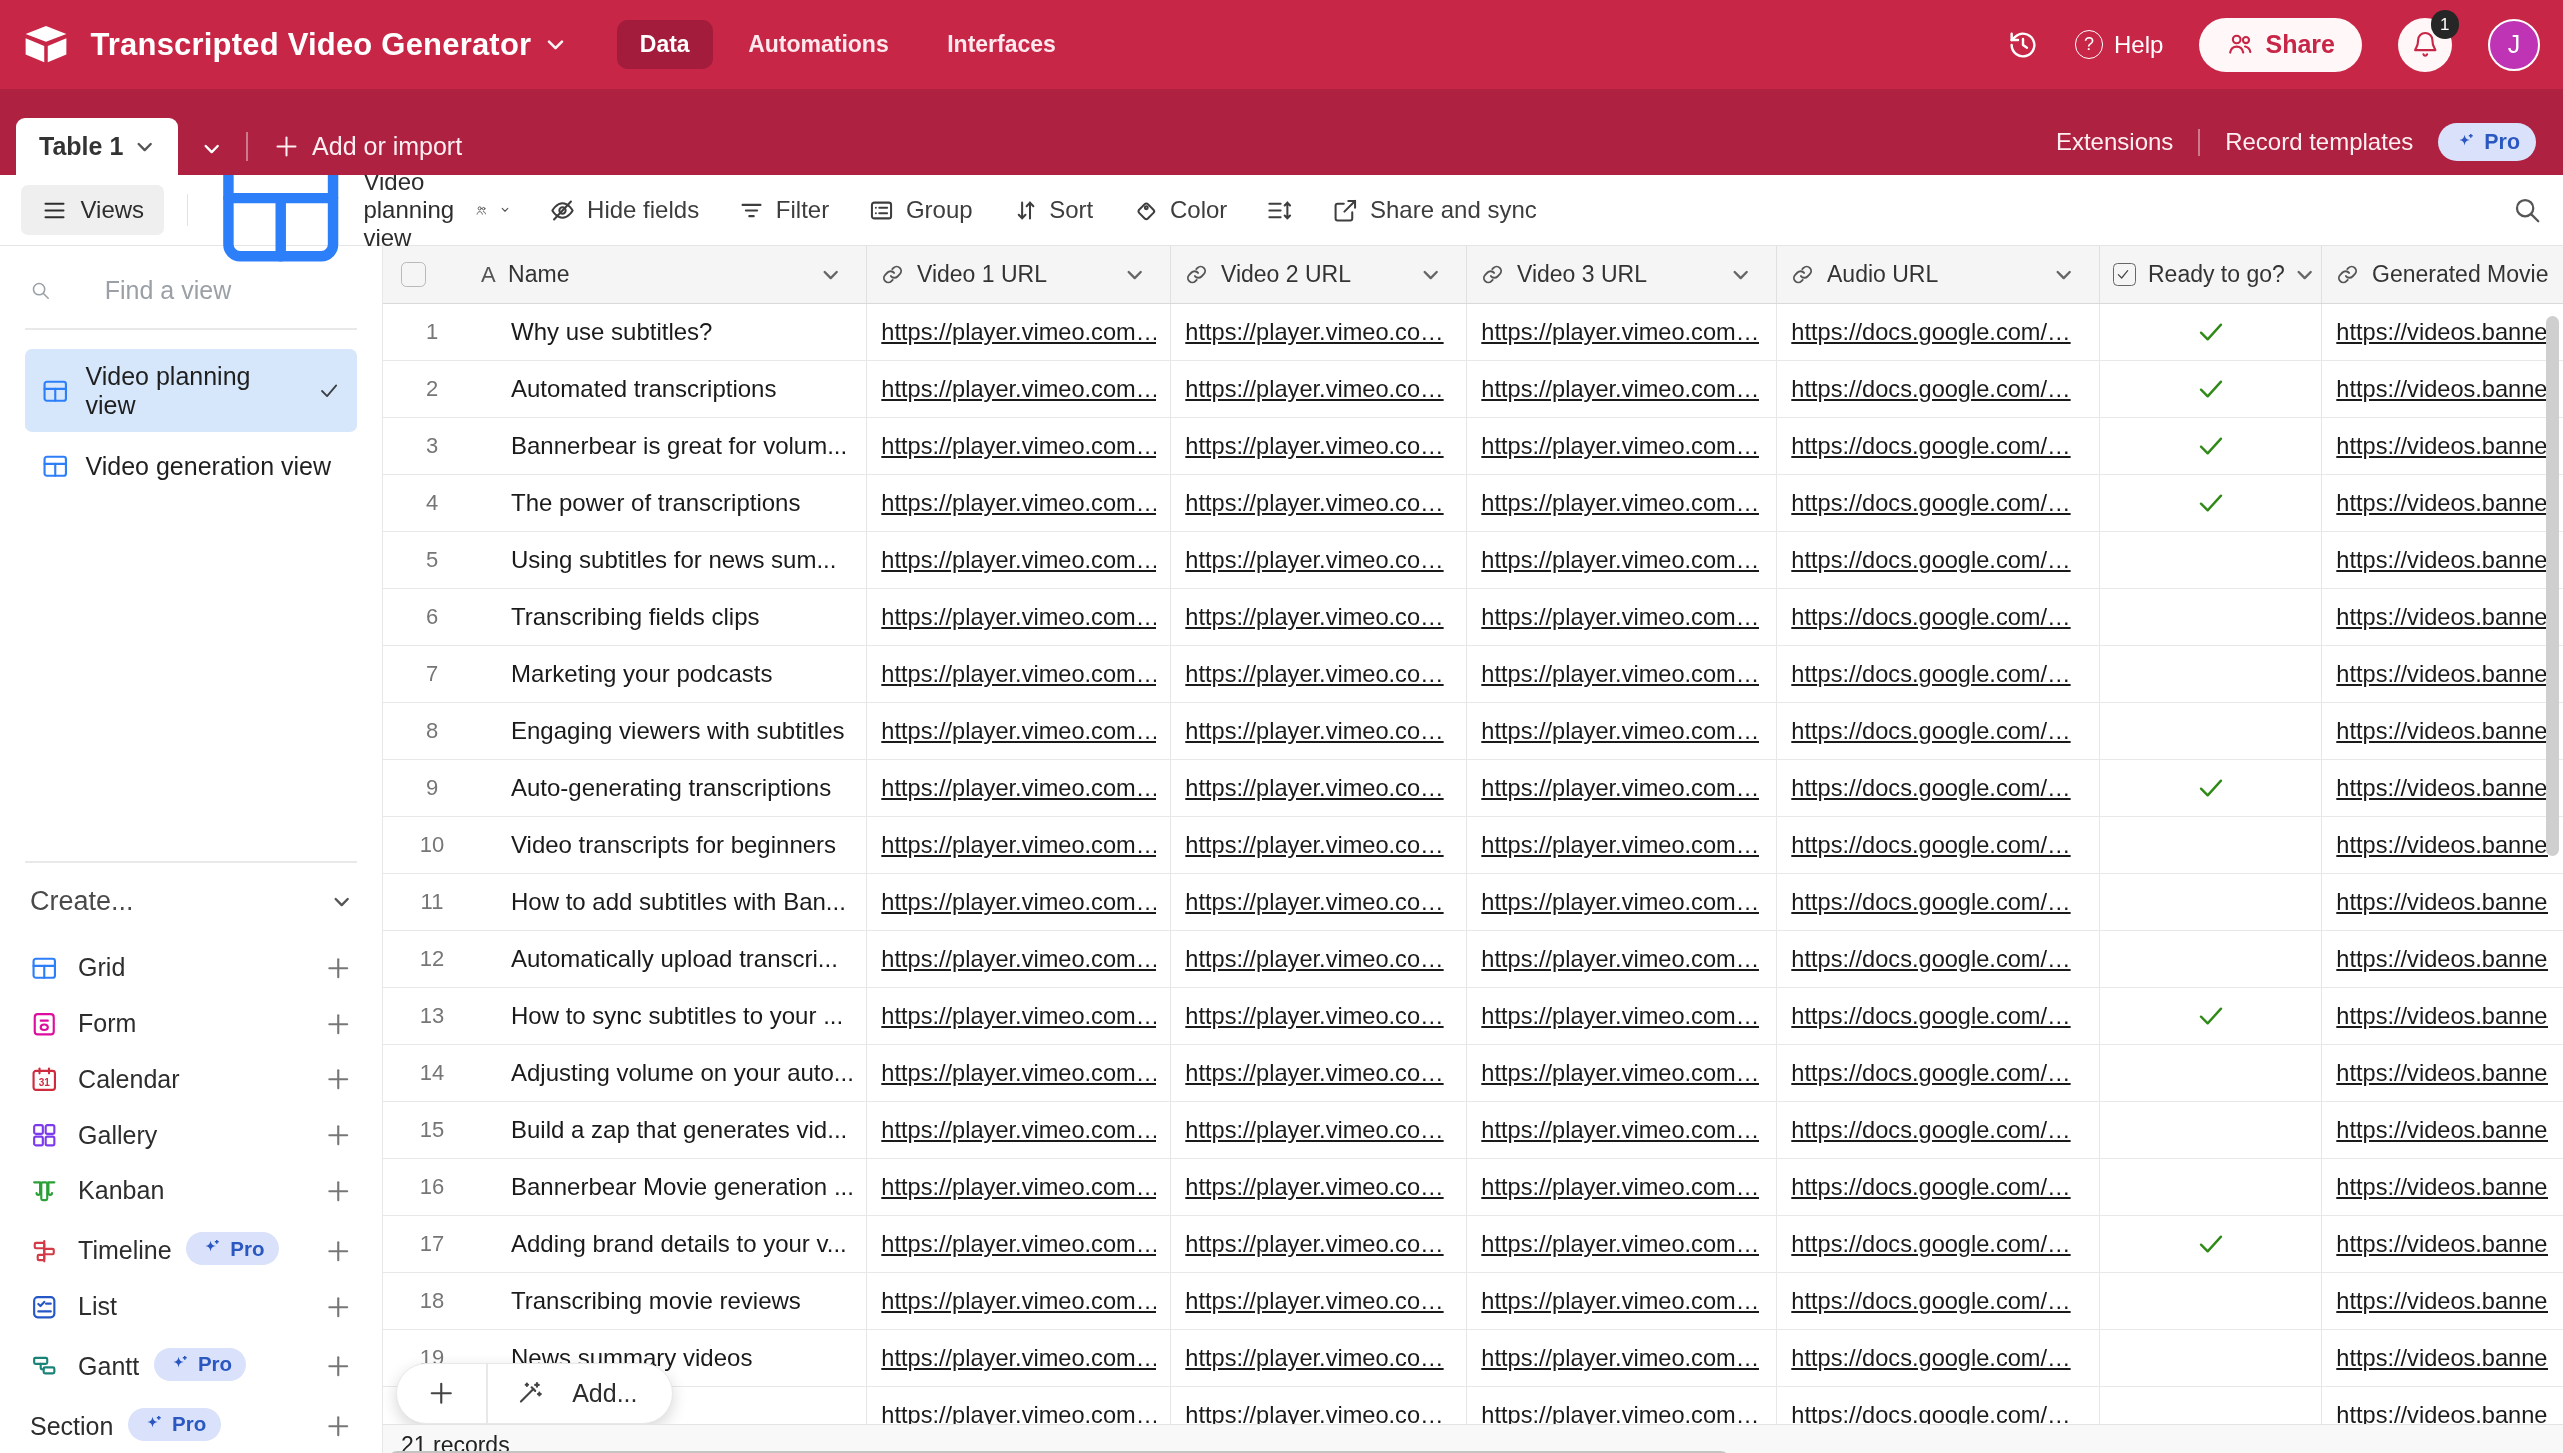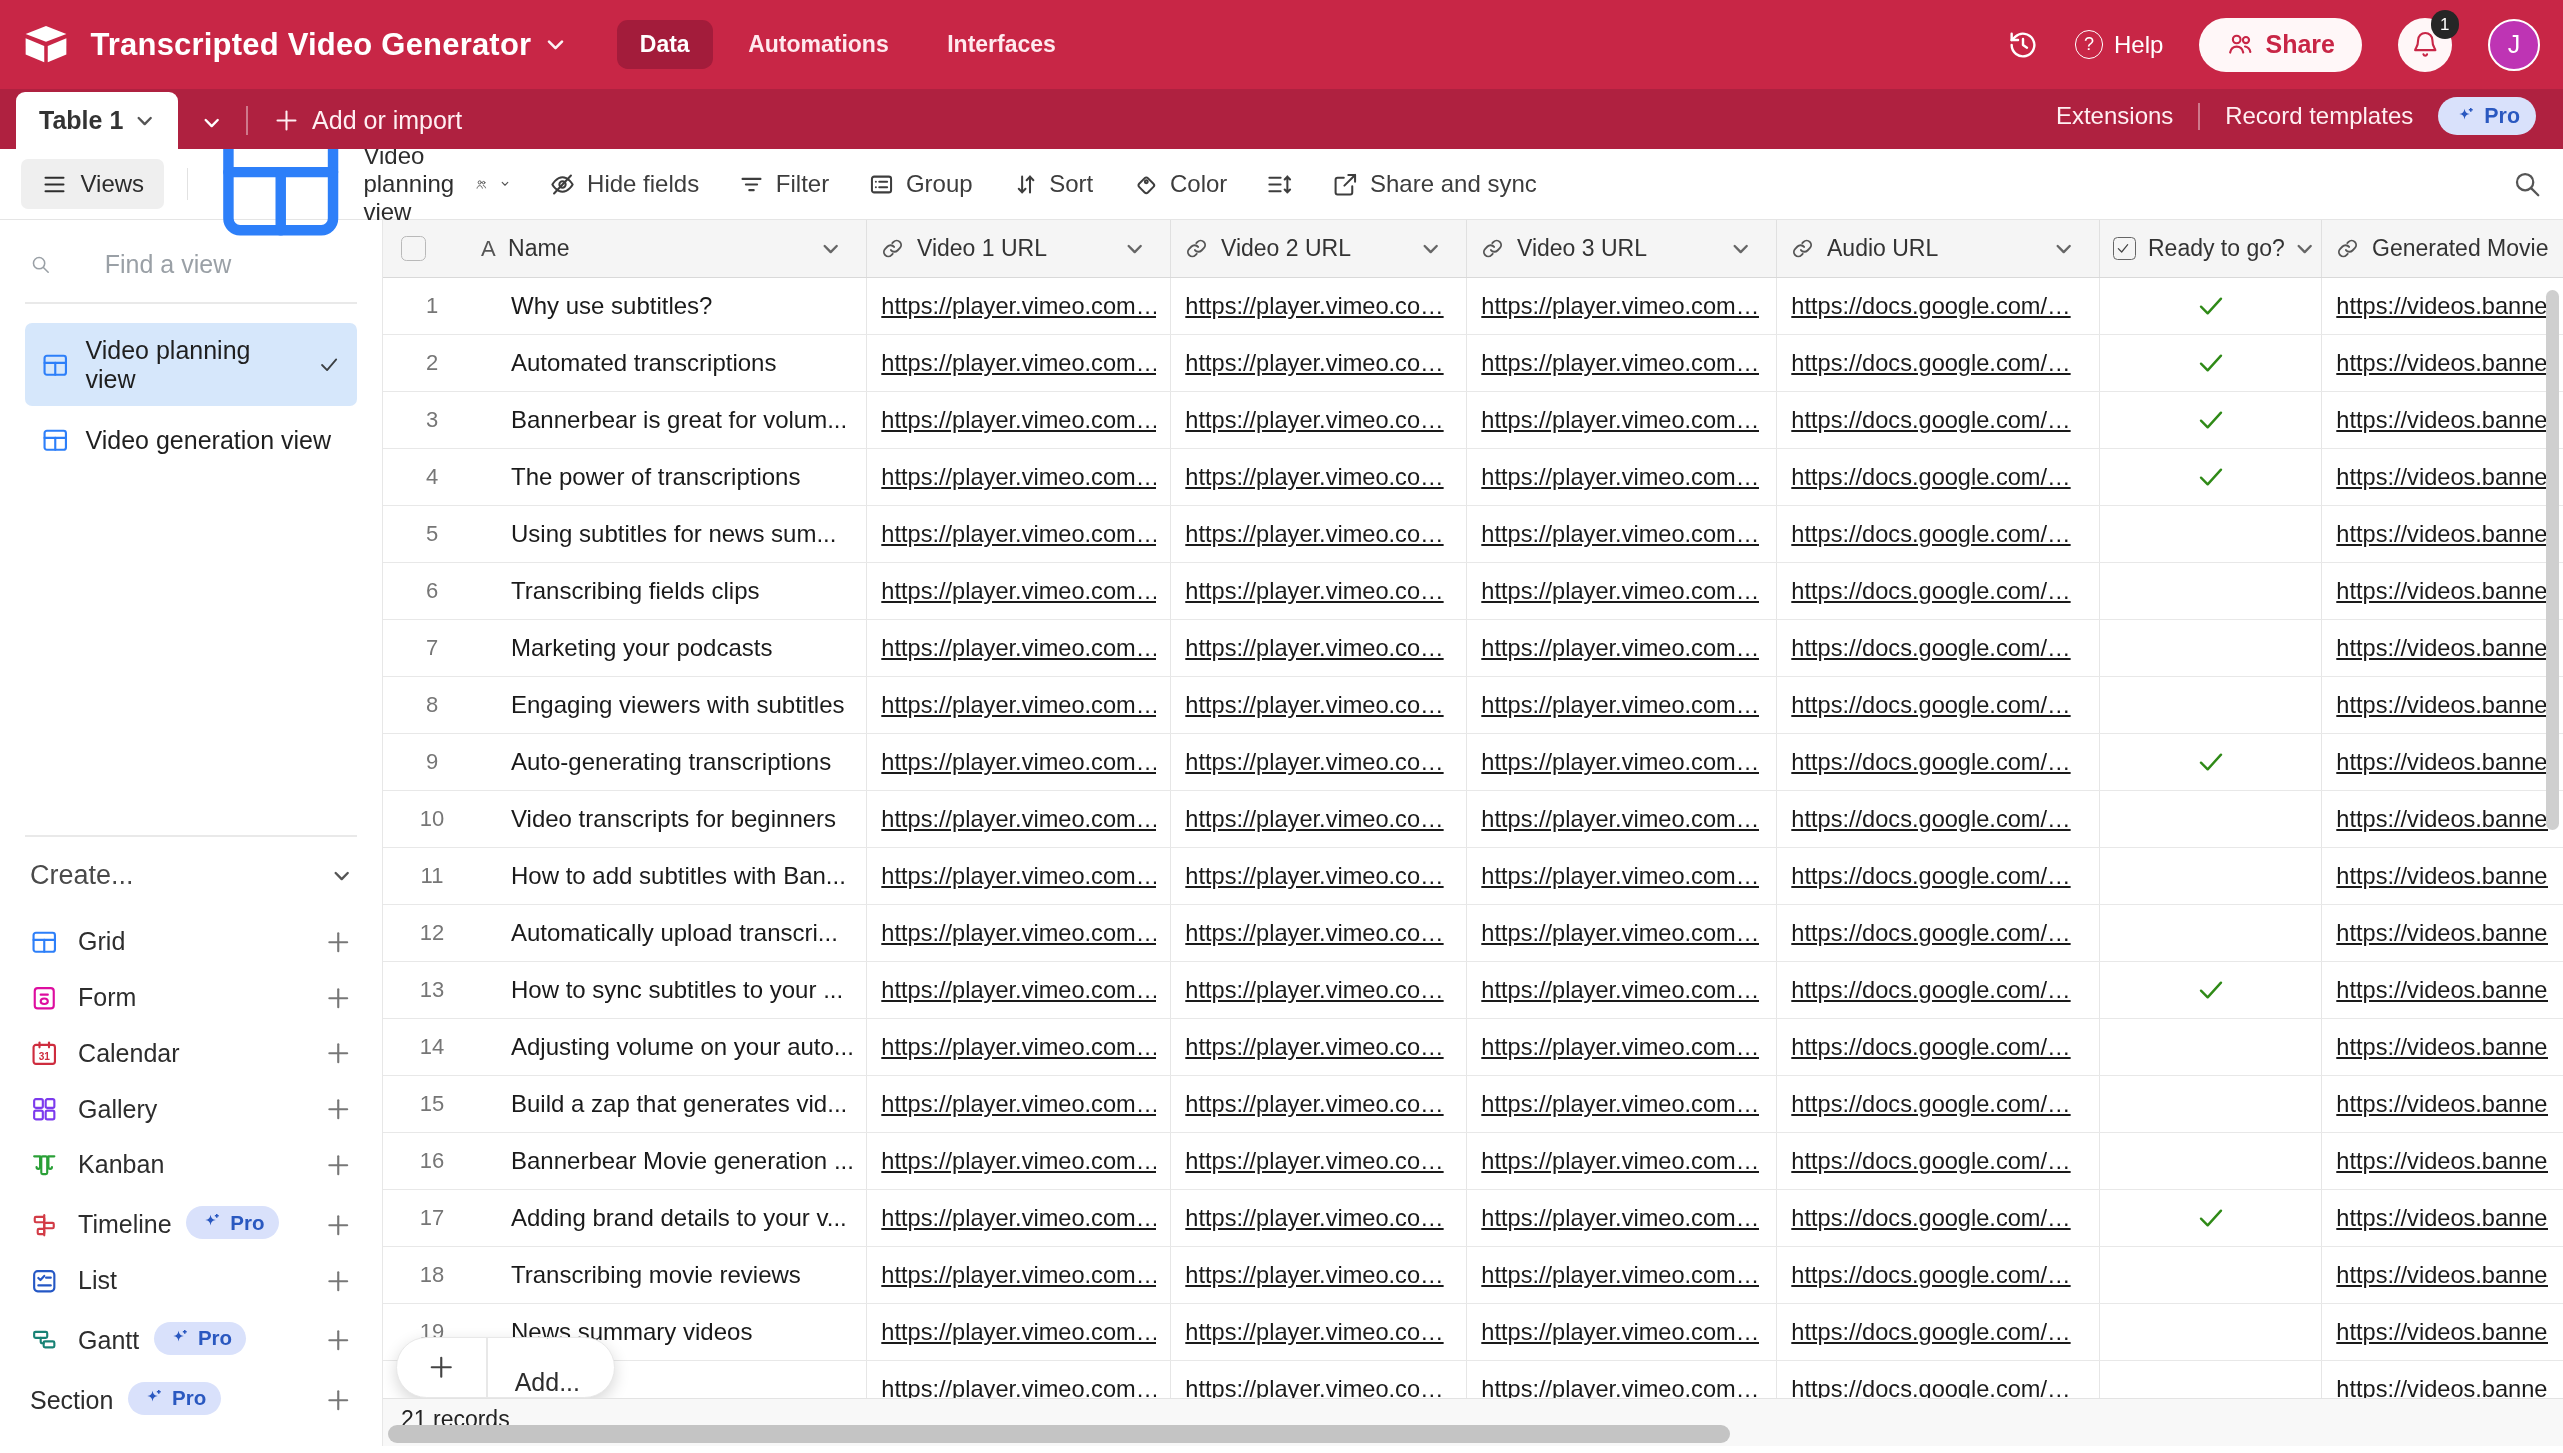--- a/index.html
+++ b/index.html
@@ -22,21 +22,21 @@
   .qcirc { width:28.5px; height:28.5px; border:1.8px solid #fff; border-radius:50%; display:flex; align-items:center; justify-content:center; font-size:18px; }
   .share-btn { background:#FFF7F8; color:#C82646; border-radius:891px; display:flex; align-items:center; gap:10.7px; padding:12.5px 27px; font-size:25px; font-weight:bold; }
   .share-btn svg { width:28.5px; height:28.5px; }
   .bell-wrap { position:relative; }
   .bell-circ { width:54px; height:54px; background:#FFF7F8; border-radius:50%; display:flex; align-items:center; justify-content:center; color:#C82646; }
   .bell-circ svg { width:28.5px; height:28.5px; }
   .badge { position:absolute; top:-7.1px; right:-7.1px; background:#262626; color:#fff; min-width:28.5px; height:28.5px; border-radius:50%; font-size:17px; display:flex; align-items:center; justify-content:center; }
   .avatar { width:52px; height:52px; border-radius:50%; background:#BE34B4; border:2.7px solid #fff; color:#fff; font-size:25px; display:flex; align-items:center; justify-content:center; }
 
   
-  .tabstrip { height:60px; background:#AF2140; display:flex; align-items:flex-end; color:#fff; position:relative; }
+  .tabstrip { height:86px; background:#AF2140; display:flex; align-items:flex-end; color:#fff; position:relative; }
   .table-tab { margin-left:16px; height:57px; background:#fff; color:#333; border-radius:9px 9px 0 0; display:flex; align-items:center; gap:10.7px; padding:0 23px; font-size:25px; font-weight:bold; }
   .table-tab .chev { color:#555; }
   .chev { width:21.4px; height:21.4px; }
   .strip-chev { margin:0 23px 16px 23px; color:#fff; }
   .strip-div { width:1.8px; height:28.5px; background:rgba(255,255,255,.4); margin-bottom:14.3px; }
   .add-import { display:flex; align-items:center; gap:12.5px; font-size:25px; color:#FFEFF2; margin:0 0 14.3px 25px; }
   .plus-g { width:27px; height:27px; }
   .strip-right { margin-left:auto; display:flex; align-items:center; gap:25px; margin-bottom:14.3px; padding-right:27px; font-size:24px; color:#FFEFF2; }
   .strip-right .sep { width:1.8px; height:27px; background:rgba(255,255,255,.4); }
   .pro-pill { background:#D9E1FB; color:#2A58C0; border-radius:891px; display:flex; align-items:center; gap:7.1px; padding:6.2px 16px; font-size:21.4px; font-weight:bold; }
@@ -107,21 +107,21 @@
 
   .statusbar { position:absolute; left:0; right:0; bottom:0; height:48px; background:#F8F8F8; border-top:1.8px solid #E3E3E3; }
   .records { font-size:23px; color:#222; padding:7.1px 0 0 18px; }
   .hthumb { position:absolute; left:5.4px; bottom:2.7px; width:1342px; height:18px; border-radius:9px; background:#C4C4C4; }
   .vthumb { position:absolute; right:3.6px; top:70px; width:13.4px; height:540px; border-radius:7.1px; background:#CFCFCF; }
 
   .addpill { position:absolute; left:13.4px; top:1117px; height:61px; background:#fff; border:0.9px solid #E8E8E8; border-radius:891px; box-shadow:0 5.4px 16px rgba(0,0,0,.16); display:flex; align-items:stretch; overflow:hidden; }
   .addpill .seg1 { display:flex; align-items:center; padding:0 30px; color:#444; }
   .addpill .seg1 svg { width:28.5px; height:28.5px; }
   .addpill .segdiv { width:1.8px; background:#E8E8E8; }
-  .addpill .seg2 { display:flex; align-items:center; gap:29px; padding:0 34px 0 27px; font-size:25px; color:#2d2d2d;flex-direction:column; }
+  .addpill .seg2 { display:flex; align-items:center; gap:29px; padding:0 34px 0 27px; font-size:25px; color:#2d2d2d; }
   .addpill .seg2 svg { width:28.5px; height:28.5px; color:#444; }
 </style>
 </head>
 <body>
 
 <div class="topbar">
   <svg class="logo" viewBox="0 0 26 22">
     <polygon points="13,0.5 24.5,5 13,9.5 1.5,5" fill="#fff"></polygon>
     <polygon points="1.5,7.5 12,11.8 12,21 1.5,16.6" fill="#fff"></polygon>
     <polygon points="14,11.8 24.5,7.5 24.5,16.6 14,21" fill="#fff"></polygon>

